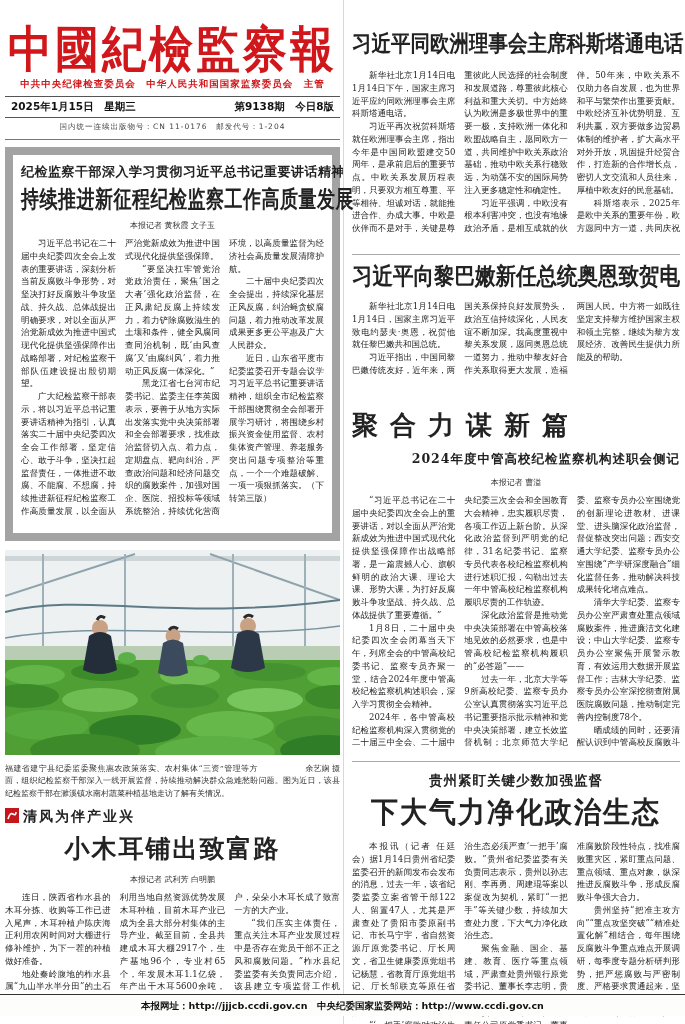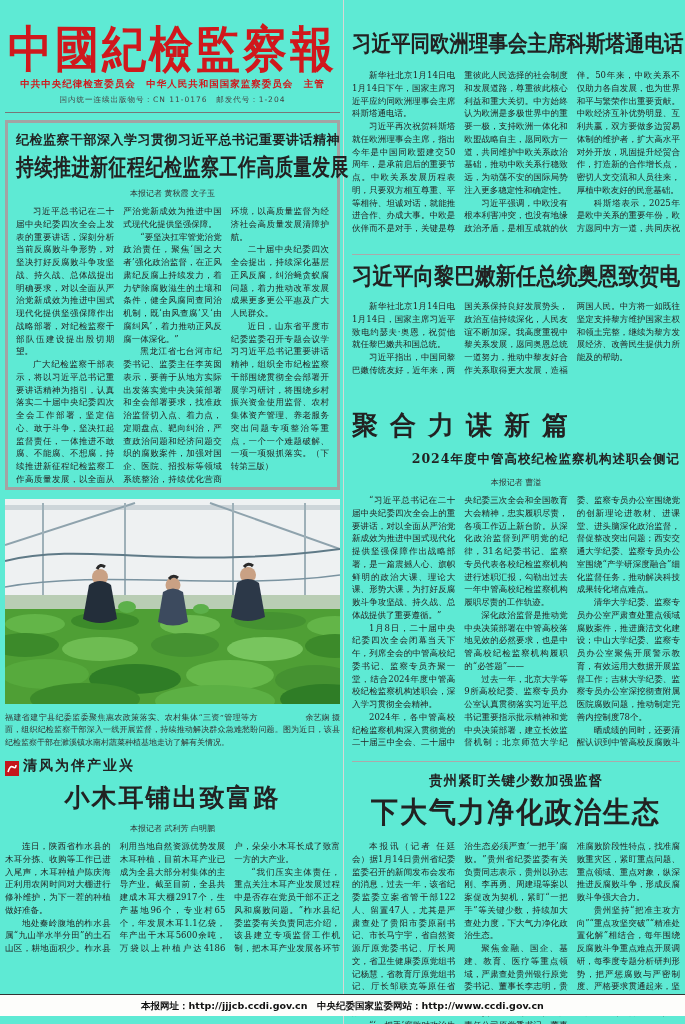--- a/index.html
+++ b/index.html
@@ -1,49 +1,49 @@
 <!DOCTYPE html>
 <html><head>
 <meta charset="utf-8">
 <style>
   html,body{margin:0;padding:0;background:#e8e8e4;}
   *{box-sizing:border-box;}
-  .page{position:relative;width:685px;height:1024px;background:#5eead4;margin:0 auto;
+  .page{position:relative;width:685px;height:1024px;background:#ffffff;margin:0 auto;
         font-family:"DejaVu Sans","Liberation Sans",sans-serif;color:#222;overflow:hidden;}
   .cols{display:flex;padding:0;}
   .col-left{width:343px;padding:0 3px 0 5px;}
   .col-right{width:342px;padding:0 5px 0 8px;border-left:1px solid #d8d8d4;}
   .serif{font-family:"DejaVu Serif","Liberation Serif",serif;}
   
   .masthead{text-align:center;border-bottom:1px solid #777;padding-bottom:2px;}
   .mast-title{color:#d0181c;font-weight:bold;font-size:44px;letter-spacing:3px;line-height:1.0;
               padding:22px 0 10px 0;font-family:"DejaVu Serif","Liberation Serif",serif;
               transform:scaleY(1.12);transform-origin:top;white-space:nowrap;}
   .mast-super{color:#d0181c;font-size:9.5px;font-weight:bold;letter-spacing:1px;margin-top:2px;}
   .mast-daterow{display:flex;justify-content:space-between;border-top:1px solid #555;border-bottom:1px solid #555;
                 margin-top:5px;padding:3px 6px;font-size:10.5px;color:#111;font-weight:bold;}
   .mast-code{font-size:7.5px;color:#444;padding:4px 0 5px 0;letter-spacing:1px;}
   
-  .redbox{border:3px solid #a3a3a3;margin-top:7px;padding:8px 8px 0 8px;}
+  .redbox{border:8px solid #a3a3a3;margin-top:7px;padding:8px 8px 14px 8px;}
   .lead-kicker{font-size:13px;font-weight:bold;text-align:center;letter-spacing:.5px;white-space:nowrap;}
   .lead-headline{font-size:18px;font-weight:900;text-align:center;margin-top:6px;letter-spacing:.5px;
                  transform:scaleY(1.3);transform-origin:center;white-space:nowrap;}
   .byline{font-size:8px;color:#333;text-align:center;margin:9px 0 6px 0;}
   .bodytext{font-size:8.5px;line-height:1.5;text-align:justify;color:#242424;
             column-gap:9px;column-count:3;column-fill:auto;overflow:hidden;
             font-family:"DejaVu Serif","Liberation Serif",serif;}
   .bodytext p{margin:0;text-indent:2em;}
   .lead-body{height:282px;}
   
   .photo-wrap{margin-top:9px;}
   .caption{font-size:8px;line-height:1.55;text-align:justify;color:#333;margin-top:4px;
            font-family:"DejaVu Serif","Liberation Serif",serif;}
   .caption .credit{float:right;padding-left:20px;margin-left:28px;}
   
-  .section-head{display:flex;align-items:flex-end;gap:4px;margin-top:8px;}
+  .section-head{display:flex;align-items:flex-start;gap:4px;margin-top:8px;}
   .seal{width:14px;height:14px;background:#c4161c;display:inline-block;flex:none;}
   .section-label{font-size:14px;font-weight:bold;letter-spacing:2px;
                  font-family:"DejaVu Serif","Liberation Serif",serif;}
   .muer-headline{font-size:25px;font-weight:900;text-align:center;margin-top:6px;letter-spacing:2px;
                  font-family:"DejaVu Serif","Liberation Serif",serif;}
   .muer-body{height:116px;}
   
   .r-art1-headline{font-size:19.5px;font-weight:900;text-align:center;margin-top:30px;white-space:nowrap;
                    transform:scaleY(1.15);transform-origin:center;
                    font-family:"DejaVu Serif","Liberation Serif",serif;}
@@ -72,20 +72,24 @@
 <body>
 
 <div class="page">
   <div class="cols">
 
     <div class="col-left">
 
       <div class="masthead">
         <div class="mast-title">中國紀檢監察報</div>
         <div class="mast-super">中共中央纪律检查委员会　中华人民共和国国家监察委员会　主管</div>
+        <div class="mast-daterow">
+          <span>2025年1月15日　星期三</span>
+          <span>第9138期　今日8版</span>
+        </div>
         <div class="mast-code">国内统一连续出版物号：CN 11-0176　邮发代号：1-204</div>
       </div>
 
       <div class="redbox">
         <div class="lead-kicker serif">纪检监察干部深入学习贯彻习近平总书记重要讲话精神</div>
         <div class="lead-headline">持续推进新征程纪检监察工作高质量发展</div>
         <div class="byline">本报记者 黄秋霞 文子玉</div>
         <div class="bodytext lead-body">
           <p>习近平总书记在二十届中央纪委四次全会上发表的重要讲话，深刻分析当前反腐败斗争形势，对坚决打好反腐败斗争攻坚战、持久战、总体战提出明确要求，对以全面从严治党新成效为推进中国式现代化提供坚强保障作出战略部署，对纪检监察干部队伍建设提出殷切期望。</p>
           <p>广大纪检监察干部表示，将以习近平总书记重要讲话精神为指引，认真落实二十届中央纪委四次全会工作部署，坚定信心、敢于斗争，坚决扛起监督责任，一体推进不敢腐、不能腐、不想腐，持续推进新征程纪检监察工作高质量发展，以全面从严治党新成效为推进中国式现代化提供坚强保障。</p>

